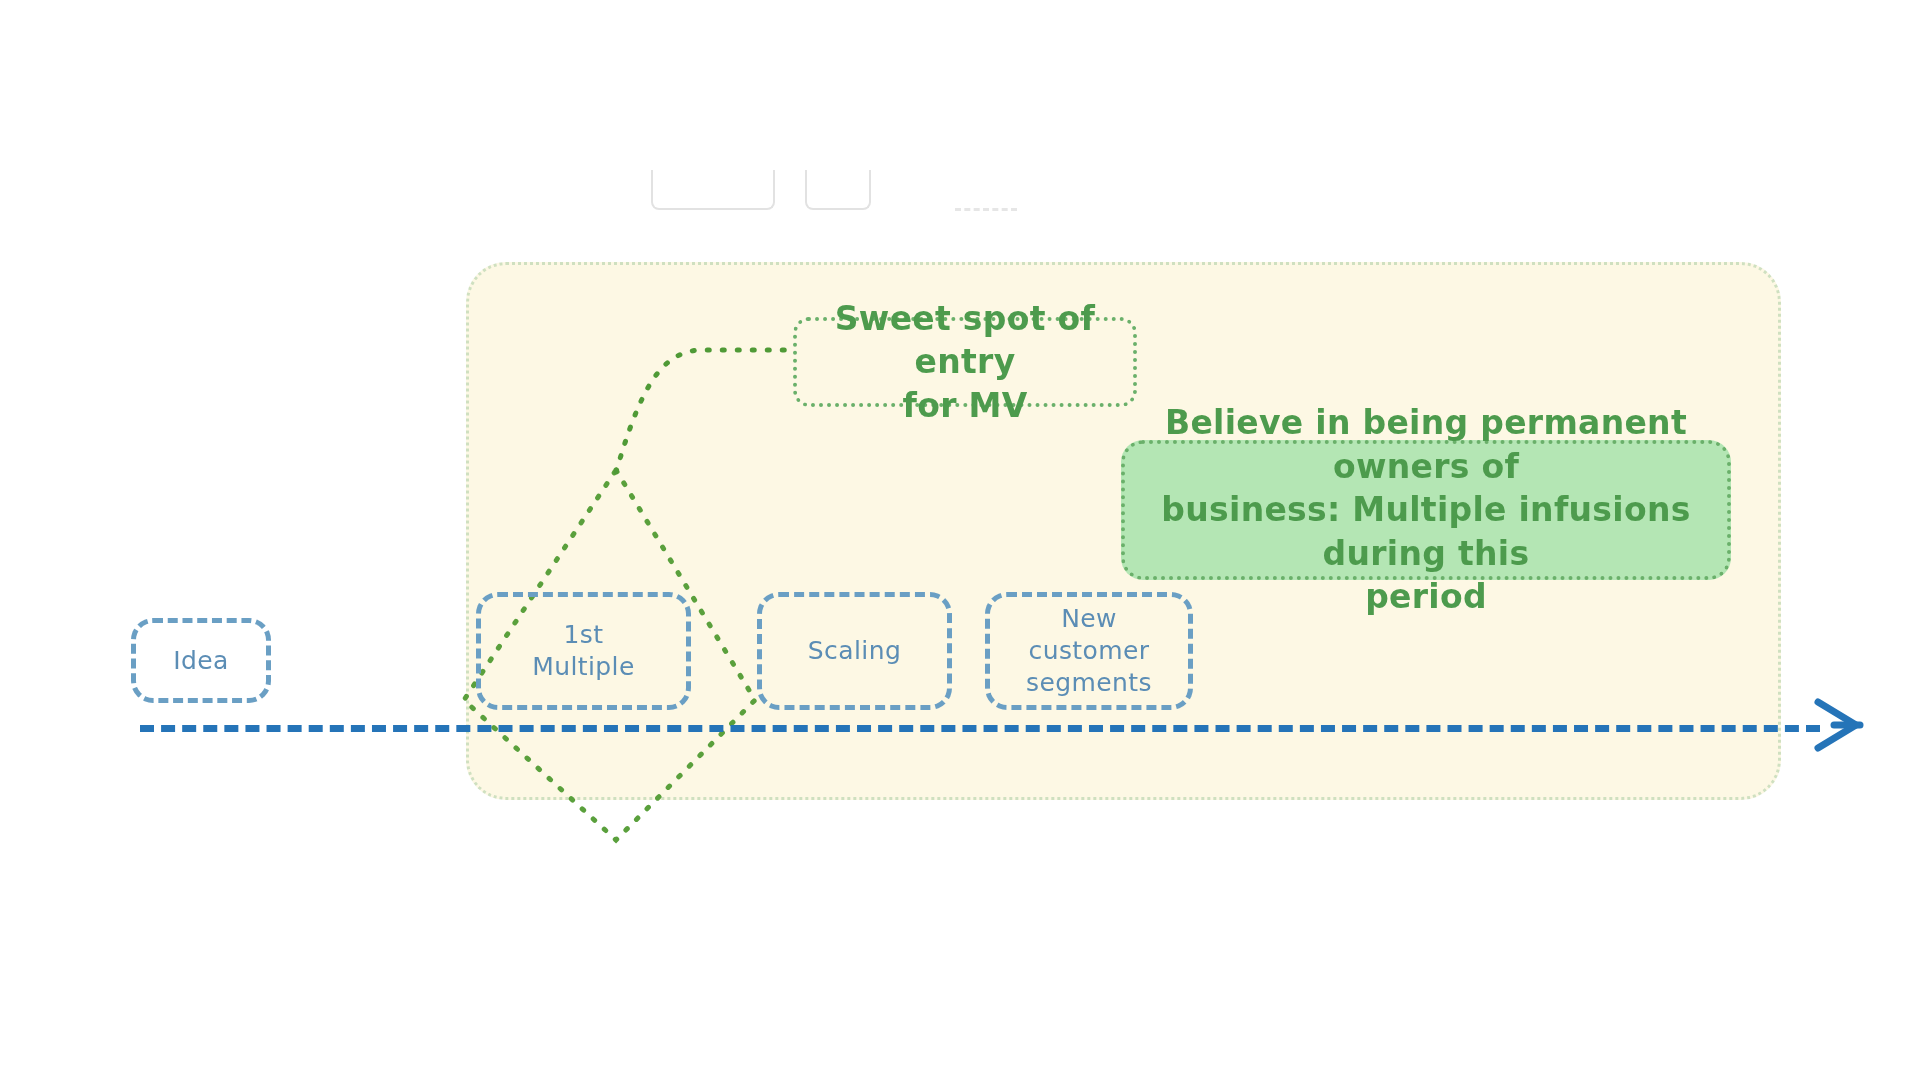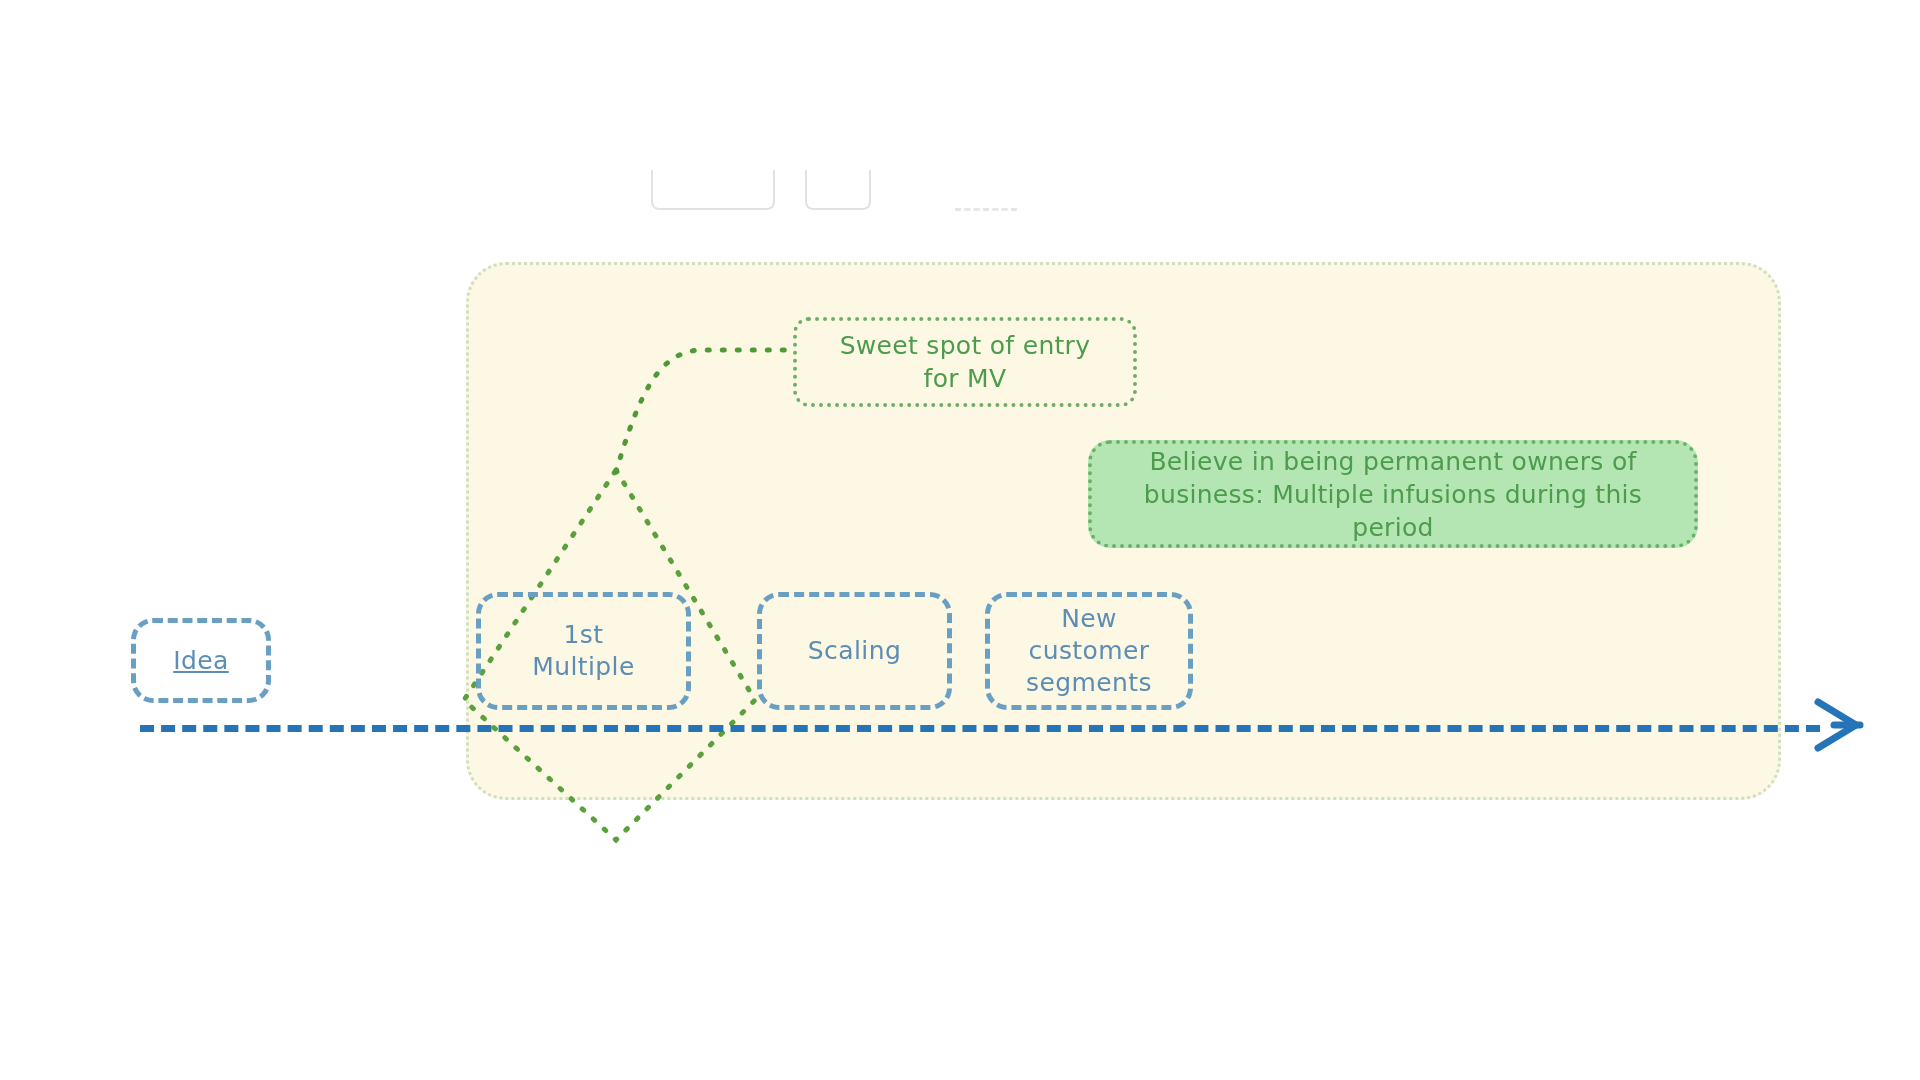--- a/index.html
+++ b/index.html
@@ -89,37 +89,38 @@
     position: absolute;
     border: 4px dotted #6ab06a;
     border-radius: 16px;
     box-sizing: border-box;
     display: flex;
     align-items: center;
     justify-content: center;
     text-align: center;
     color: #4d9b4d;
     font-family: "DejaVu Sans", sans-serif;
-    font-size: 25px;
+    font-size: 33px;
     line-height: 1.32;
     letter-spacing: 0.3px;
     padding: 4px 14px;
+    font-weight: bold;
   }
   #note-sweet-spot {
     left: 793px;
     top: 317px;
     width: 344px;
     height: 90px;
     background: transparent;
   }
   #note-ownership {
-    left: 1088px;
+    left: 1121px;
     top: 440px;
     width: 610px;
-    height: 108px;
+    height: 140px;
     background: #b4e6b4;
     border-radius: 22px;
   }
 
   
   #green-overlay {
     position: absolute;
     left: 0; top: 0;
     width: 1920px;
     height: 1080px;
@@ -143,21 +144,21 @@
 
     <path d="M 616,472 C 640,390 660,352 700,350 L 795,350" fill="none" stroke="#4f9a36" stroke-width="5" stroke-dasharray="2 13" stroke-linecap="round"></path>
   </svg>
 
   <div id="timeline-line"></div>
   <svg id="timeline-arrow" viewBox="0 0 60 62" xmlns="http://www.w3.org/2000/svg">
     <path d="M 6,8 L 44,31 L 6,54" fill="none" stroke="#2574b8" stroke-width="7" stroke-linecap="round" stroke-linejoin="round"></path>
     <path d="M 22,31 L 48,31" fill="none" stroke="#2574b8" stroke-width="7" stroke-linecap="round"></path>
   </svg>
 
-  <div class="stage-box on-white" style="left:131px; top:618px; width:140px; height:85px;text-decoration:underline;">
+  <div class="stage-box on-white" style="left:131px; top:618px; width:140px; height:85px;">
     <span>Idea</span>
   </div>
 
 
   <div class="stage-box" style="left:476px; top:592px; width:215px; height:118px;text-align:center;">
     <span>
       <span>1st</span><br>
       <span>Multiple</span>
     </span>
   </div>

